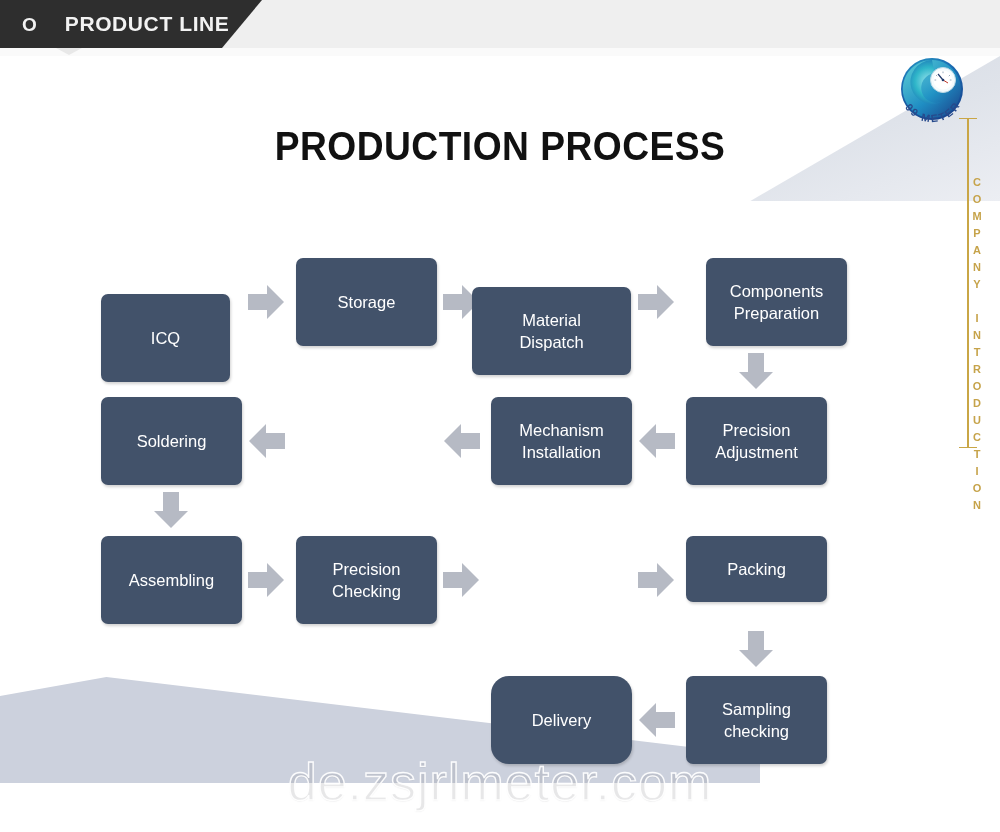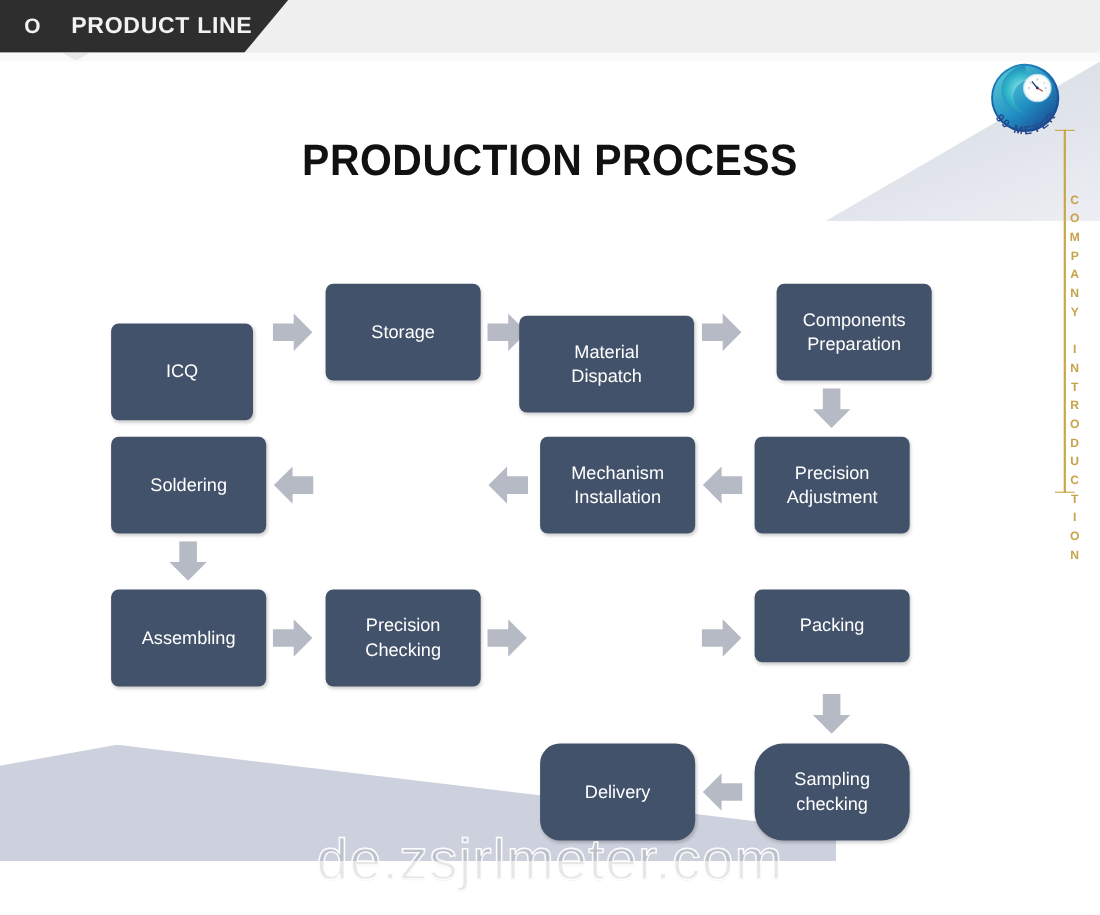--- a/index.html
+++ b/index.html
@@ -279,21 +279,21 @@
 
   <div class="box" style="left:491px;top:676px;width:141px;height:88px;border-radius:18px;">
     <span>Delivery</span>
   </div>
   <div class="arrow" style="left:639px;top:703px;">
     <svg width="36" height="34" viewBox="0 0 36 34">
         <path class="arr-fill" d="M36 9 H17 V0 L0 17 L17 34 V25 H36 Z"></path>
       </svg>
   </div>
 
-  <div class="box" style="left:686px;top:676px;width:141px;height:88px;border-radius:26px;">
+  <div class="box" style="left:686px;top:676px;width:141px;height:88px;">
     <div>
       <div>Sampling</div>
       <div>checking</div>
     </div>
   </div>
 
   <div class="watermark">de.zsjrlmeter.com</div>
 
 </div>
 

